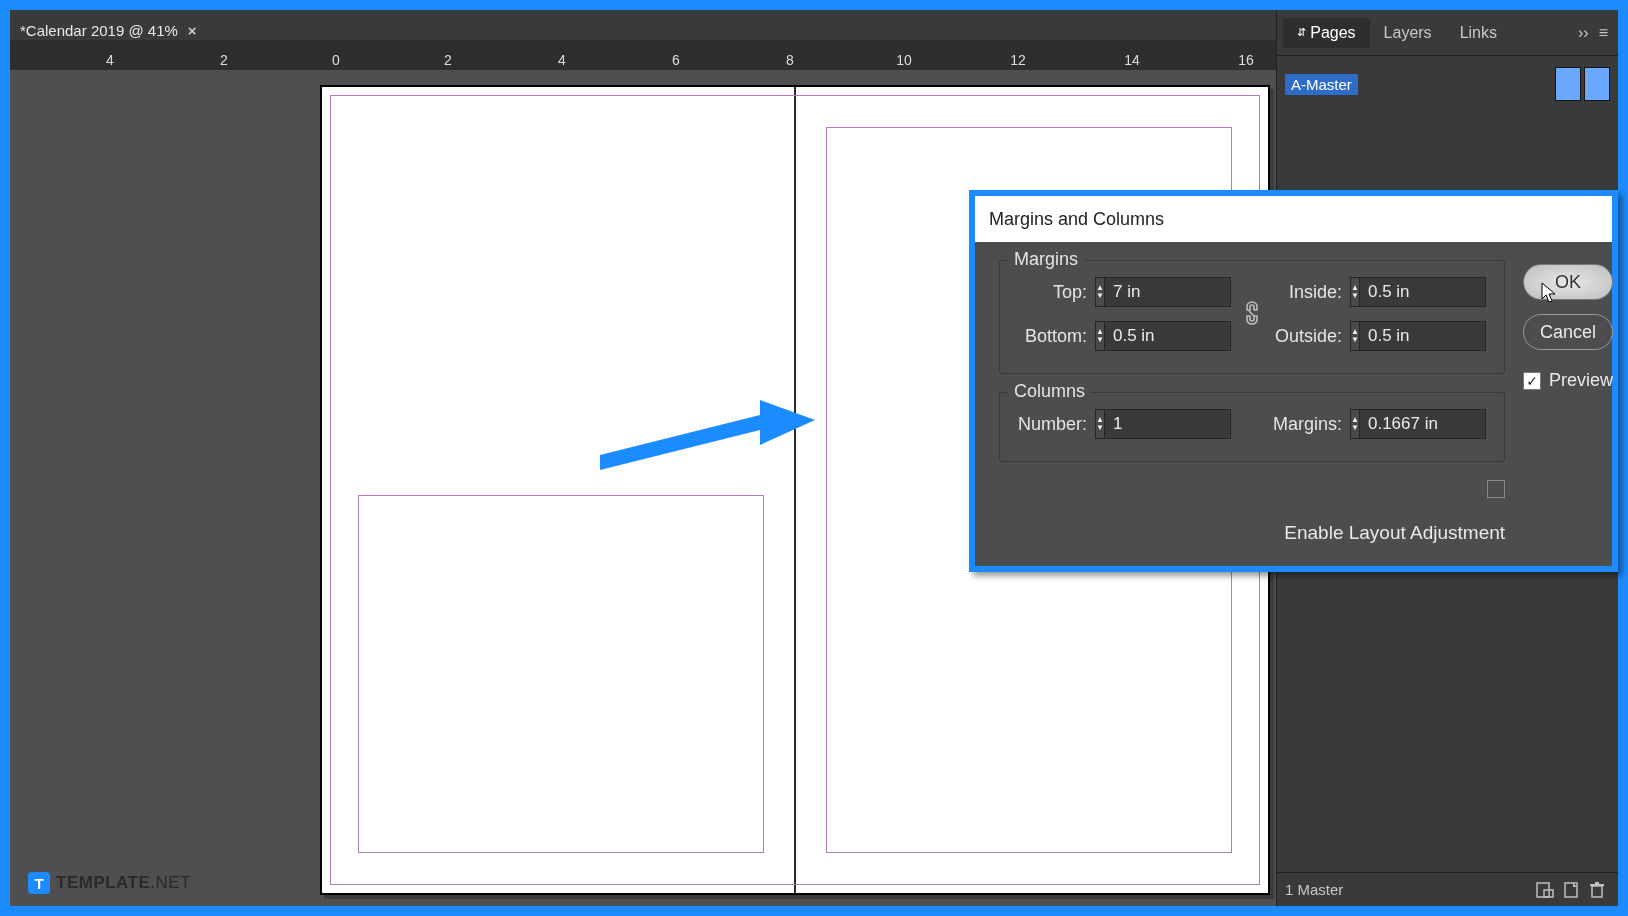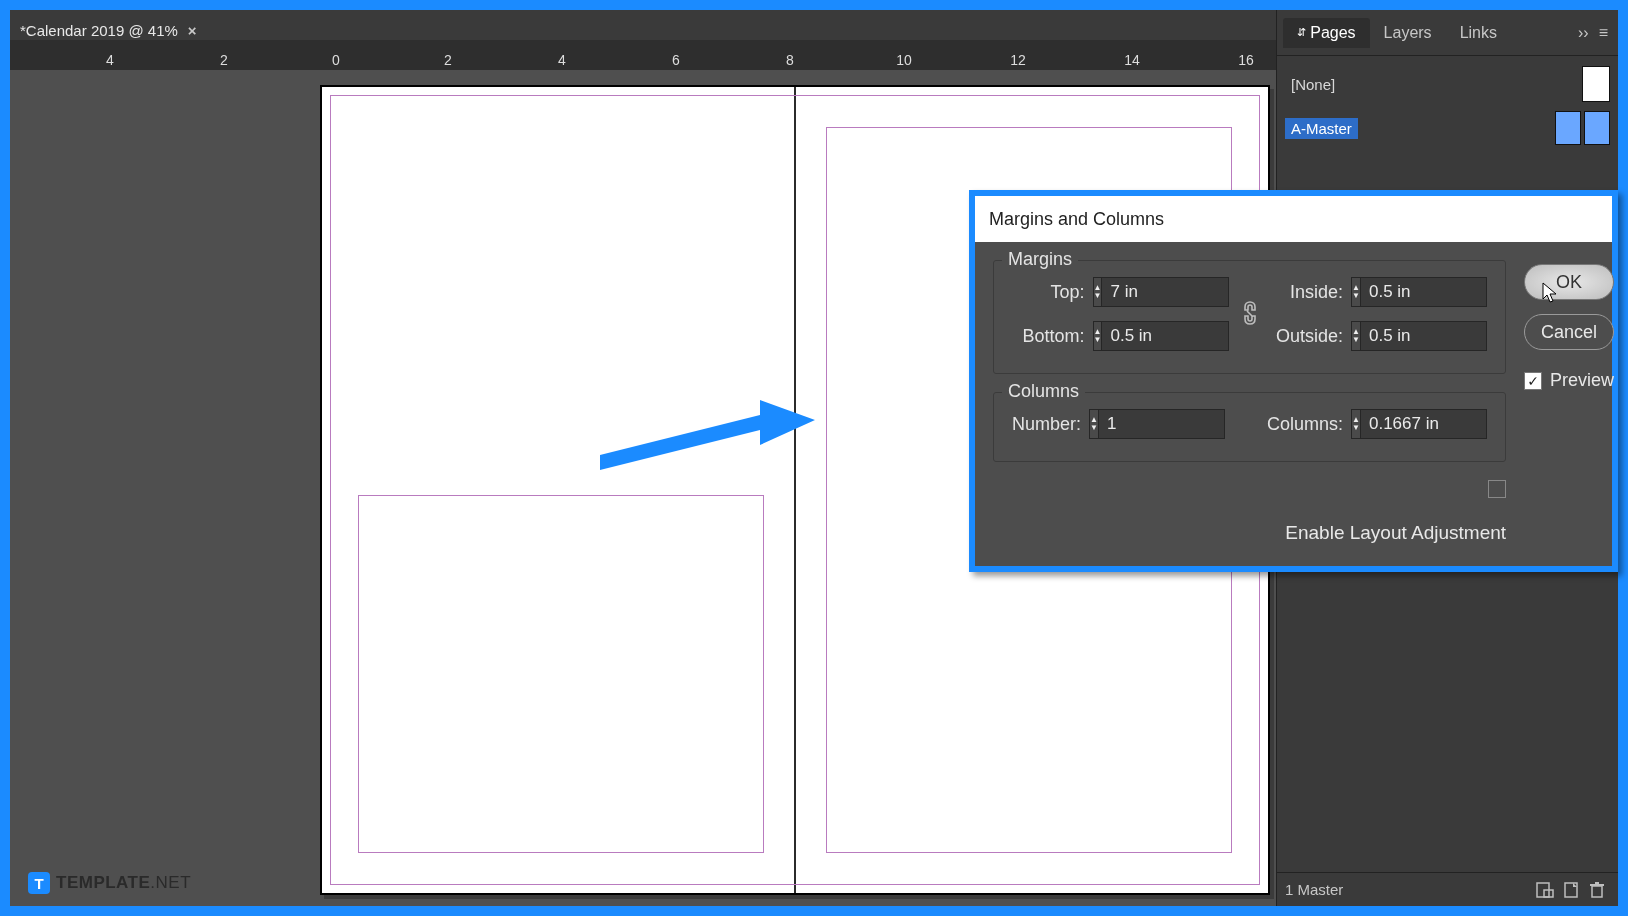--- a/index.html
+++ b/index.html
@@ -48,21 +48,21 @@
   .master-thumb-double .th { width: 26px; height: 34px; background: #6aa7ff; border: 1px solid #111; }
 
   .panel-footer { position: absolute; bottom: 0; left: 0; right: 0; height: 34px; border-top: 1px solid #222; display: flex; align-items: center; padding: 0 8px; color: #c7c7c7; font-size: 15px; }
   .panel-footer .sp { flex: 1; }
   .foot-icon { width: 26px; height: 22px; display: inline-flex; align-items: center; justify-content: center; color:#bfbfbf; }
   .foot-icon svg { width: 18px; height: 16px; fill: #bfbfbf; }
 
   
   .dialog { position: absolute; top: 190px; right: 10px; width: 649px; background: #4d4d4d; border: 6px solid #1b8bff; box-shadow: 4px 4px 6px rgba(0,0,0,0.4); }
   .dialog-hdr { background: #fff; color: #222; height: 46px; display: flex; align-items: center; padding: 0 14px; font-size: 18px; }
-  .dialog-body { display: flex; padding: 18px 18px 22px 18px; gap: 18px; }
+  .dialog-body { display: flex; padding: 18px 18px 22px 24px; gap: 18px; }
   .dlg-left { flex: 1; }
   .dlg-right { width: 150px; display: flex; flex-direction: column; gap: 14px; padding-top: 4px; }
 
   .fieldset { border: 1px solid #3b3b3b; border-radius: 3px; padding: 16px 18px 22px 18px; margin-bottom: 18px; position: relative; }
   .fieldset .legend { position: absolute; top: -12px; left: 8px; background: #4d4d4d; padding: 0 6px; color: #e4e4e4; font-size: 18px; }
   .grid-2 { display: grid; grid-template-columns: 1fr 30px 1fr; align-items: center; column-gap: 6px; row-gap: 14px; }
   .fld { display: flex; align-items: center; gap: 8px; justify-content: flex-end; }
   .fld label { color: #e4e4e4; font-size: 18px; }
   .num-input { display: flex; align-items: center; width: 136px; height: 30px; background: #3a3a3a; border: 1px solid #262626; }
   .spinner { width: 20px; height: 100%; background: #4a4a4a; display: flex; flex-direction: column; justify-content: center; align-items: center; border-right: 1px solid #262626; }
@@ -146,24 +146,20 @@
           <span>Layers</span>
         </div>
       <div class="panel-tab">
           <span>Links</span>
         </div>
       <div class="panel-spacer"></div>
       <div class="panel-chevrons">››</div>
       <div class="panel-menu">≡</div>
     </div>
     <div class="master-list">
-      <div class="master-row">
-        <span class="master-label">[None]</span>
-        <div class="master-thumb"></div>
-      </div>
       <div class="master-row">
         <span class="master-label hl">A-Master</span>
         <div class="master-thumb-double">
           <div class="th"></div>
             <div class="th"></div>
         </div>
       </div>
     </div>
     <div class="panel-footer">
       <span>1 Master</span>
@@ -257,21 +253,21 @@
             <div class="num-input">
               <div class="spinner">
                   <span class="up">▲</span>
                   <span class="down">▼</span>
                 </div>
               <input value="1" style="">
             </div>
           </div>
           <div></div>
           <div class="fld">
-            <label>Columns:</label>
+            <label>Margins:</label>
             <div class="num-input">
               <div class="spinner">
                   <span class="up">▲</span>
                   <span class="down">▼</span>
                 </div>
               <input value="0.1667 in" style="">
             </div>
           </div>
         </div>
       </div>

